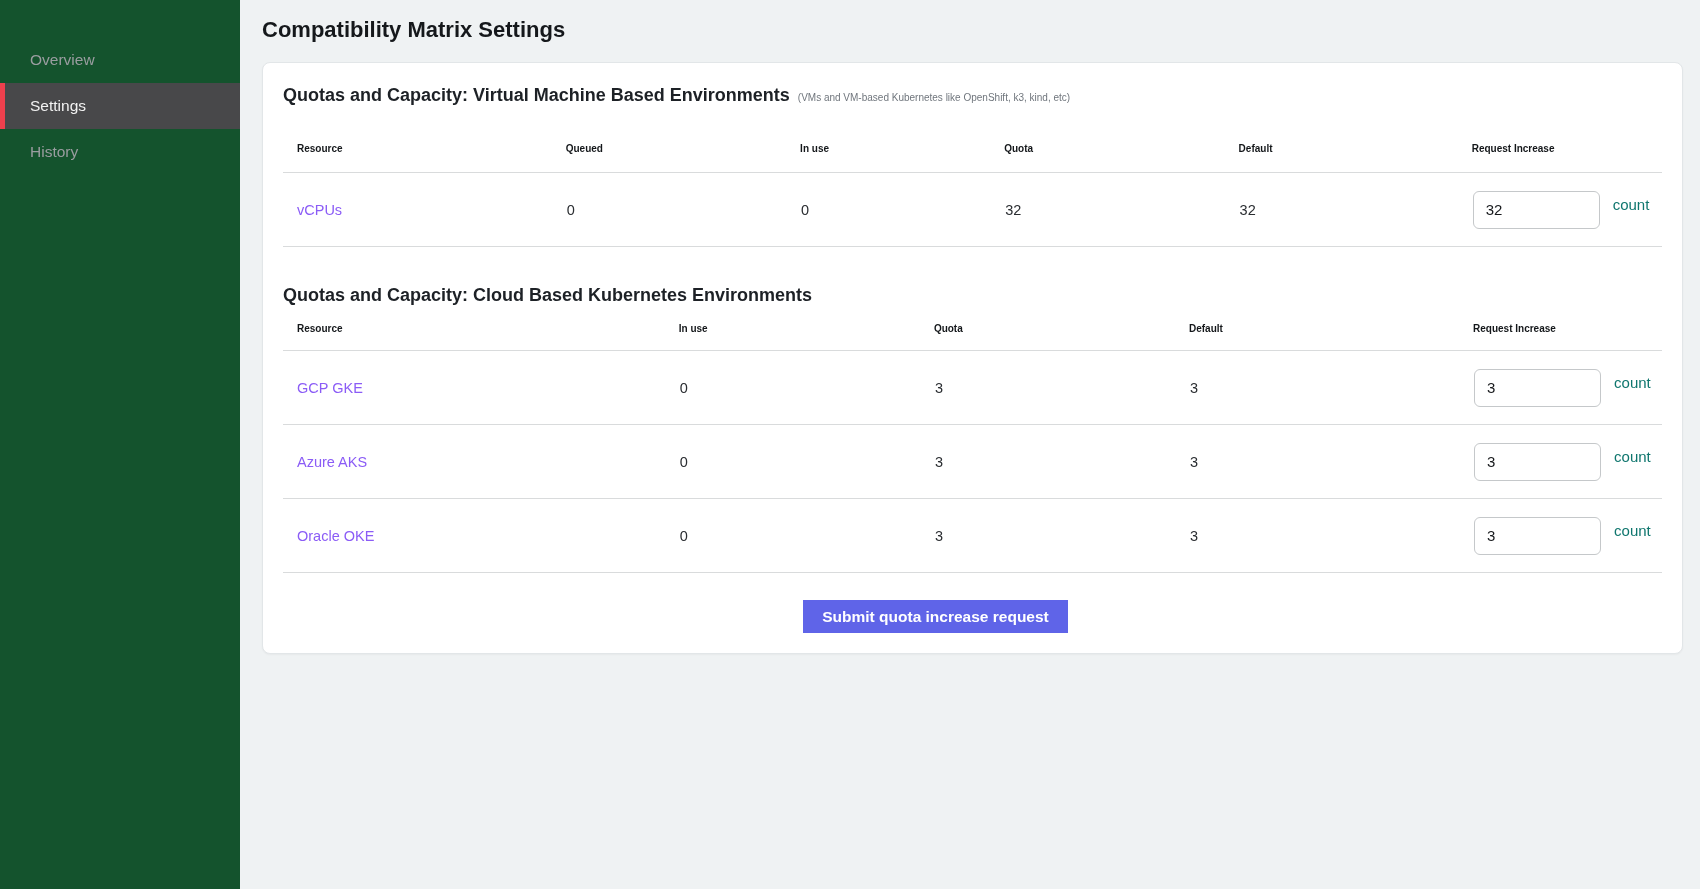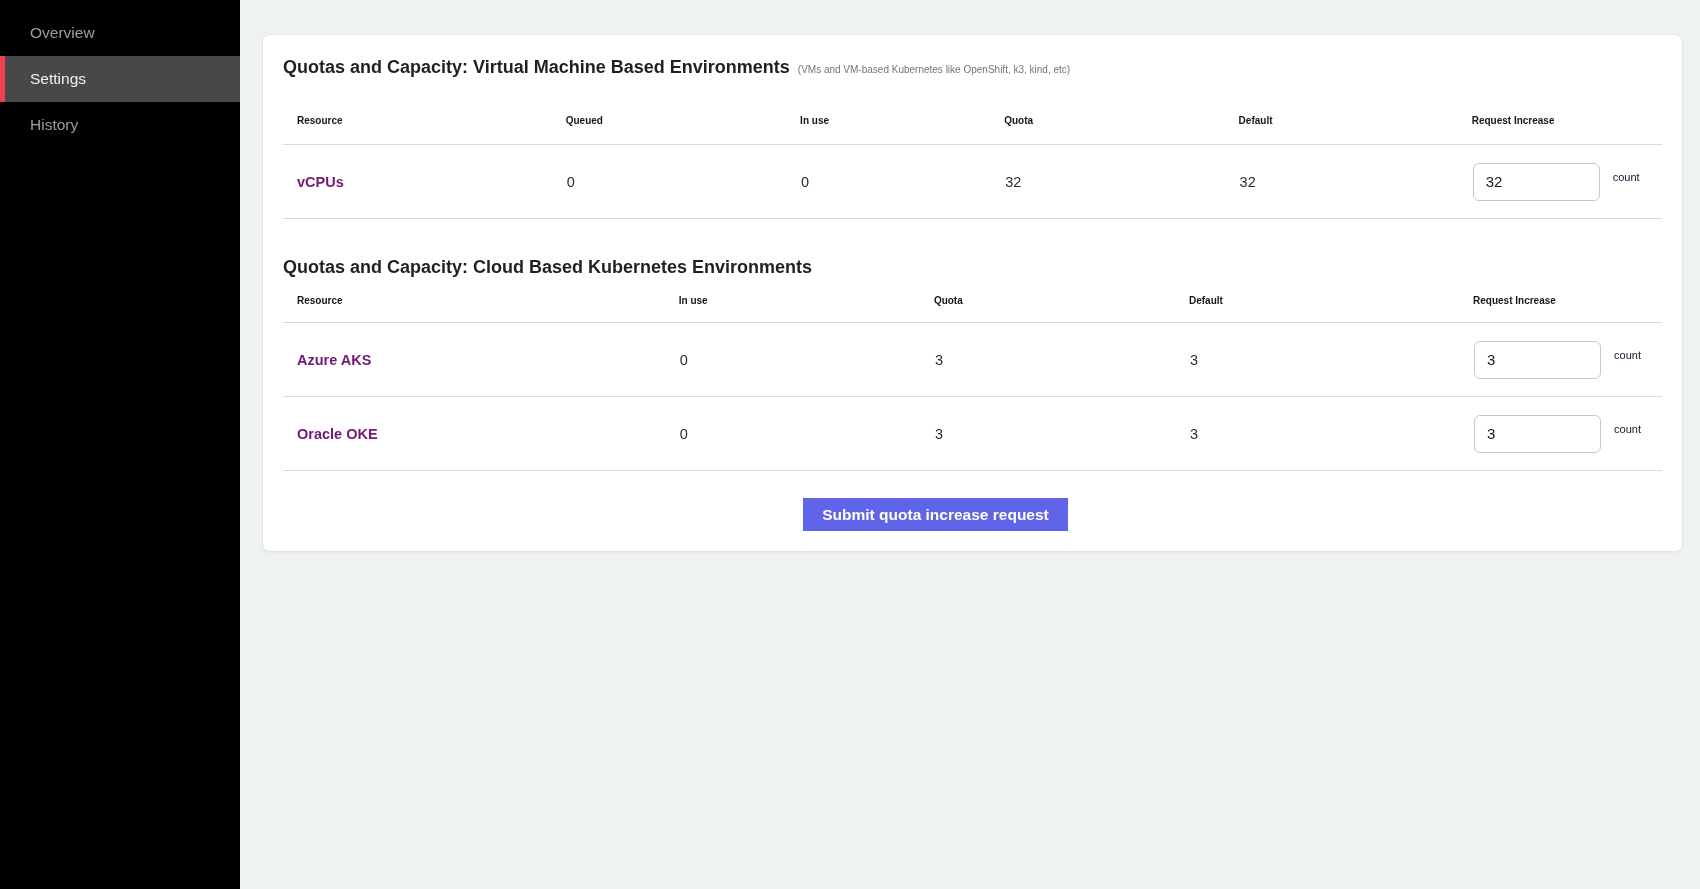--- a/index.html
+++ b/index.html
@@ -8,22 +8,22 @@
     width: 1700px; height: 889px;
     font-family: "Liberation Sans", sans-serif;
     background: #eff2f3;
     display: flex;
     overflow: hidden;
   }
 
   
   .sidebar {
     width: 240px; flex: 0 0 240px;
-    background: #000000;
-    padding-top: 10px;
+    background: #14532d;
+    padding-top: 37px;
   }
   .nav-item {
     height: 46px;
     display: flex; align-items: center;
     padding-left: 25px;
     border-left: 5px solid transparent;
     color: #9a9da0;
     font-size: 15.5px;
     cursor: pointer;
   }
@@ -89,42 +89,42 @@
   th.first, td.first { padding-left: 14px; }
 
   td {
     height: 74px;
     font-size: 14.5px;
     color: #2a2d31;
     border-bottom: 1px solid #d9dbdc;
     vertical-align: middle;
   }
   td.resource {
-    font-weight: 700;
-    color: #701a75;
+    font-weight: 400;
+    color: #8b5cf6;
   }
 
   .req-wrap {
     display: flex;
     align-items: center;
     gap: 13px;
   }
   .req-input {
     width: 127px; height: 38px;
     border: 1px solid #c5c8ca;
     border-radius: 6px;
     padding: 0 10px 0 12px;
     font-size: 15px;
     color: #17191c;
     font-family: "Liberation Sans", sans-serif;
     background: #ffffff;
   }
   .unit-label {
-    font-size: 11px;
-    color: #0f172a;
+    font-size: 15px;
+    color: #0f766e;
     position: relative;
     top: -5px;
   }
 
   .card-footer {
     padding-top: 27px;
     text-align: center;
   }
   .submit-btn {
     display: inline-block;
@@ -150,20 +150,21 @@
     </div>
   <div class="nav-item active">
       <span>Settings</span>
     </div>
   <div class="nav-item">
       <span>History</span>
     </div>
 </div>
 
 <div class="main">
+  <h1 class="page-title">Compatibility Matrix Settings</h1>
 
   <div class="card">
 
     <h2 class="section-title">
       <span>Quotas and Capacity: Virtual Machine Based Environments</span><span class="section-subtitle">(VMs and VM-based Kubernetes like OpenShift, k3, kind, etc)</span>
     </h2>
 
     <table class="vm-table">
       <colgroup>
         <col style="width:20.5%">
@@ -214,20 +215,32 @@
         <tr>
           <th class="first">Resource</th>
           <th>In use</th>
           <th>Quota</th>
           <th>Default</th>
           <th>Request Increase</th>
         </tr>
       </thead>
       <tbody>
         <tr>
+          <td class="first resource">GCP GKE</td>
+          <td>0</td>
+          <td>3</td>
+          <td>3</td>
+          <td>
+            <div class="req-wrap">
+              <input class="req-input" type="text" value="3" style="">
+              <span class="unit-label">count</span>
+            </div>
+          </td>
+        </tr>
+        <tr>
           <td class="first resource">Azure AKS</td>
           <td>0</td>
           <td>3</td>
           <td>3</td>
           <td>
             <div class="req-wrap">
               <input class="req-input" type="text" value="3" style="">
               <span class="unit-label">count</span>
             </div>
           </td>

